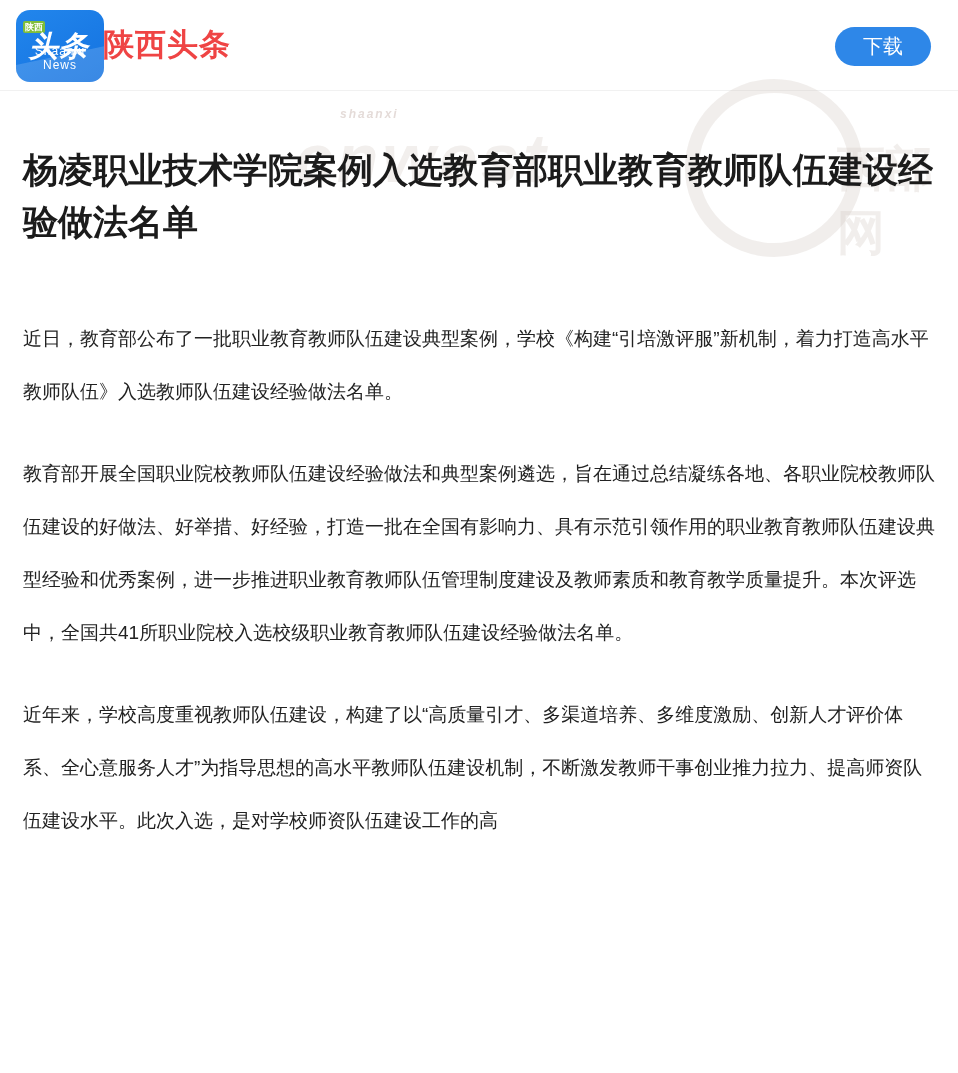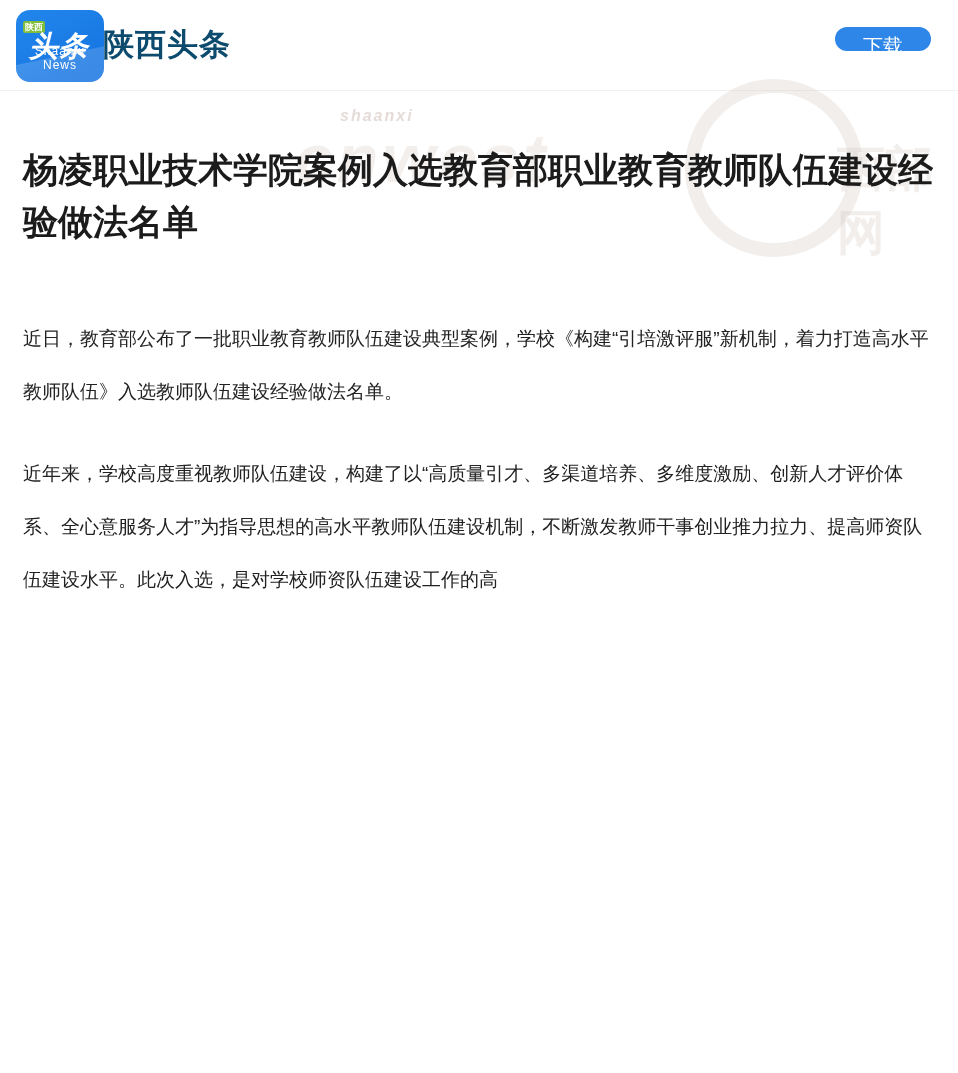--- a/index.html
+++ b/index.html
@@ -29,39 +29,39 @@
     position:absolute;left:13px;top:17px;color:#fff;font-weight:bold;
     font-size:29px;letter-spacing:1px;font-style:italic;z-index:1;
   }
   .logo-sub{
     position:absolute;left:0;bottom:10px;width:100%;text-align:center;
     color:#fff;font-size:12px;letter-spacing:1px;z-index:1;
   }
   .site-name{
     position:absolute;left:103px;top:45px;transform:translateY(-50%);
     font-family:Liberation Serif, serif;
-    font-size:31px;font-weight:bold;color:#0c4a6e;letter-spacing:1px;
+    font-size:31px;font-weight:bold;color:#ef4444;letter-spacing:1px;
   }
   .download-btn{
-    position:absolute;right:27px;top:27px;width:96px;height:24px;
+    position:absolute;right:27px;top:27px;width:96px;height:39px;
     border:none;border-radius:20px;background:#2e87e8;color:#ffffff;
     font-size:20px;font-family:inherit;cursor:pointer;line-height:39px;padding:0;
   }
   .divider{height:1px;background:#f1f1f1;}
 
   
   .article{position:relative;padding:0 23px;}
 
   .watermark{
     position:absolute;left:0;top:0;width:100%;height:340px;
     pointer-events:none;z-index:0;color:#cfc6c2;
   }
   .wm-shaanxi{
     position:absolute;left:340px;top:16px;
-    font-size:16px;font-weight:bold;font-style:italic;letter-spacing:2px;
+    font-size:12px;font-weight:bold;font-style:italic;letter-spacing:2px;
     color:rgba(205,190,184,0.55);
   }
   .wm-big{
     position:absolute;left:295px;top:28px;
     font-size:68px;font-weight:bold;font-style:italic;letter-spacing:4px;
     color:rgba(210,198,192,0.28);
   }
   .wm-circle{
     position:absolute;left:685px;top:-12px;width:150px;height:150px;
     border:14px solid rgba(210,198,192,0.30);border-radius:50%;
@@ -109,16 +109,17 @@
       <span class="wm-shaanxi">shaanxi</span>
       <span class="wm-big">cnwest</span>
       <span class="wm-circle"></span>
       <span class="wm-cn">西部网</span>
     </div>
 
     <h1 class="title">杨凌职业技术学院案例入选教育部职业教育教师队伍建设经验做法名单</h1>
 
 
     <p class="para">近日，教育部公布了一批职业教育教师队伍建设典型案例，学校《构建“引培激评服”新机制，着力打造高水平教师队伍》入选教师队伍建设经验做法名单。</p>
+    <p class="para">教育部开展全国职业院校教师队伍建设经验做法和典型案例遴选，旨在通过总结凝练各地、各职业院校教师队伍建设的好做法、好举措、好经验，打造一批在全国有影响力、具有示范引领作用的职业教育教师队伍建设典型经验和优秀案例，进一步推进职业教育教师队伍管理制度建设及教师素质和教育教学质量提升。本次评选中，全国共41所职业院校入选校级职业教育教师队伍建设经验做法名单。</p>
     <p class="para">近年来，学校高度重视教师队伍建设，构建了以“高质量引才、多渠道培养、多维度激励、创新人才评价体系、全心意服务人才”为指导思想的高水平教师队伍建设机制，不断激发教师干事创业推力拉力、提高师资队伍建设水平。此次入选，是对学校师资队伍建设工作的高</p>
 
   </main>
 </div>
 
 </body></html>

